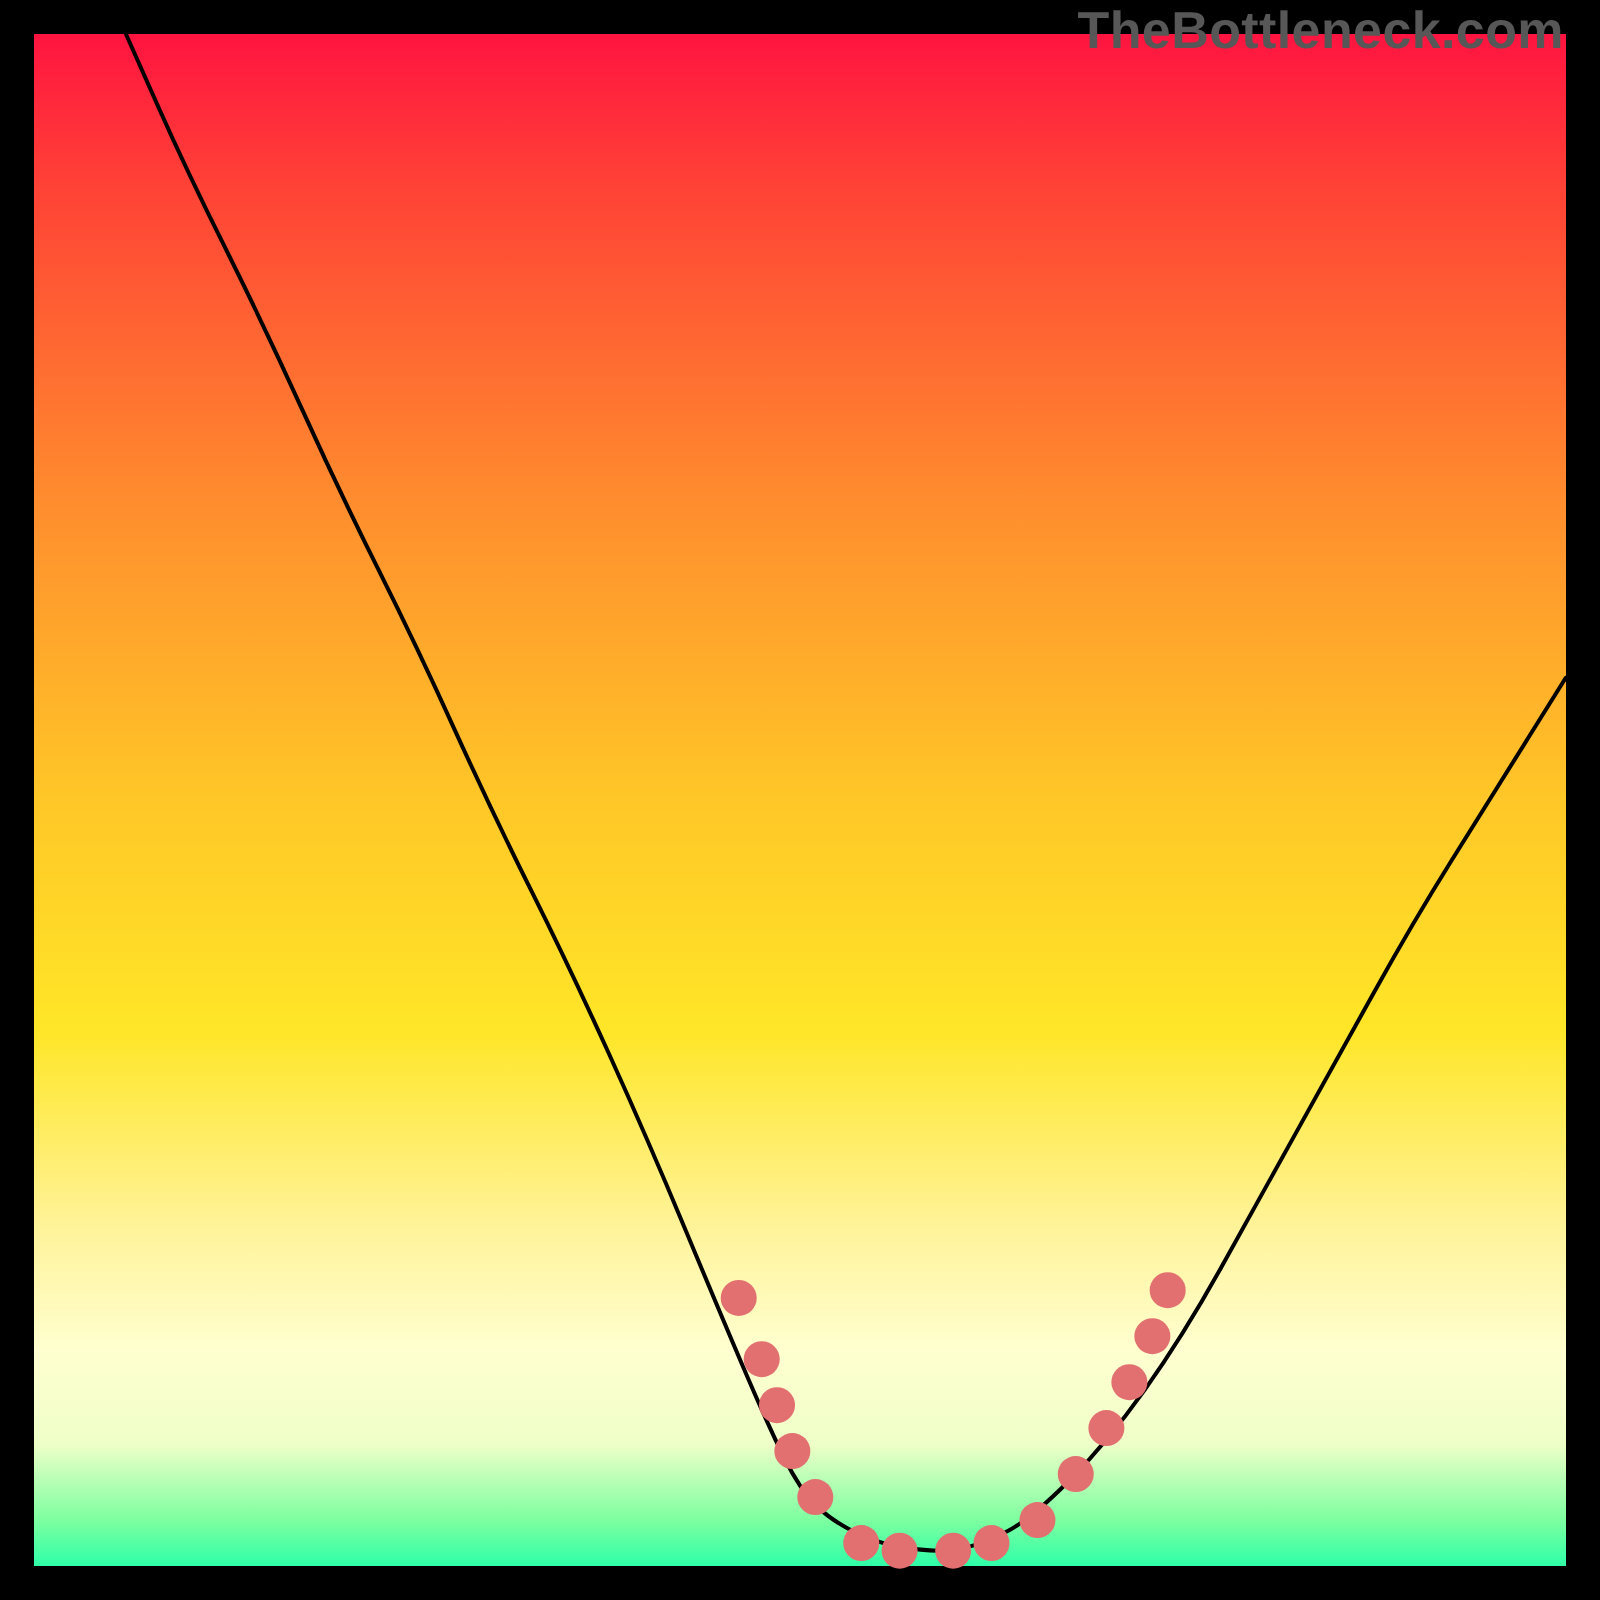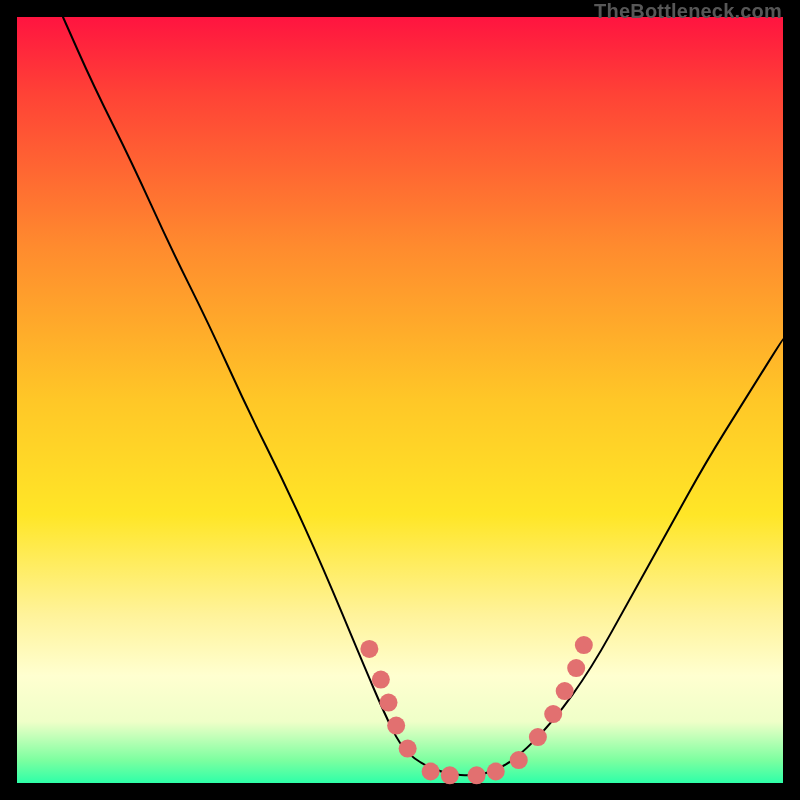--- a/index.html
+++ b/index.html
@@ -34,21 +34,21 @@
       #efffc8 92%,
       #7dffa0 97%,
       #2effa8 100%
     );
   }
   .watermark {
     position: absolute;
     top: 0px;
     right: 18px;
     font-family: Arial, Helvetica, sans-serif;
-    font-size: 20px;
+    font-size: 26px;
     font-weight: 600;
     color: #575757;
     letter-spacing: 0.2px;
   }
   svg.curve {
     position: absolute;
     left: 0;
     top: 0;
     width: 766px;
     height: 766px;

